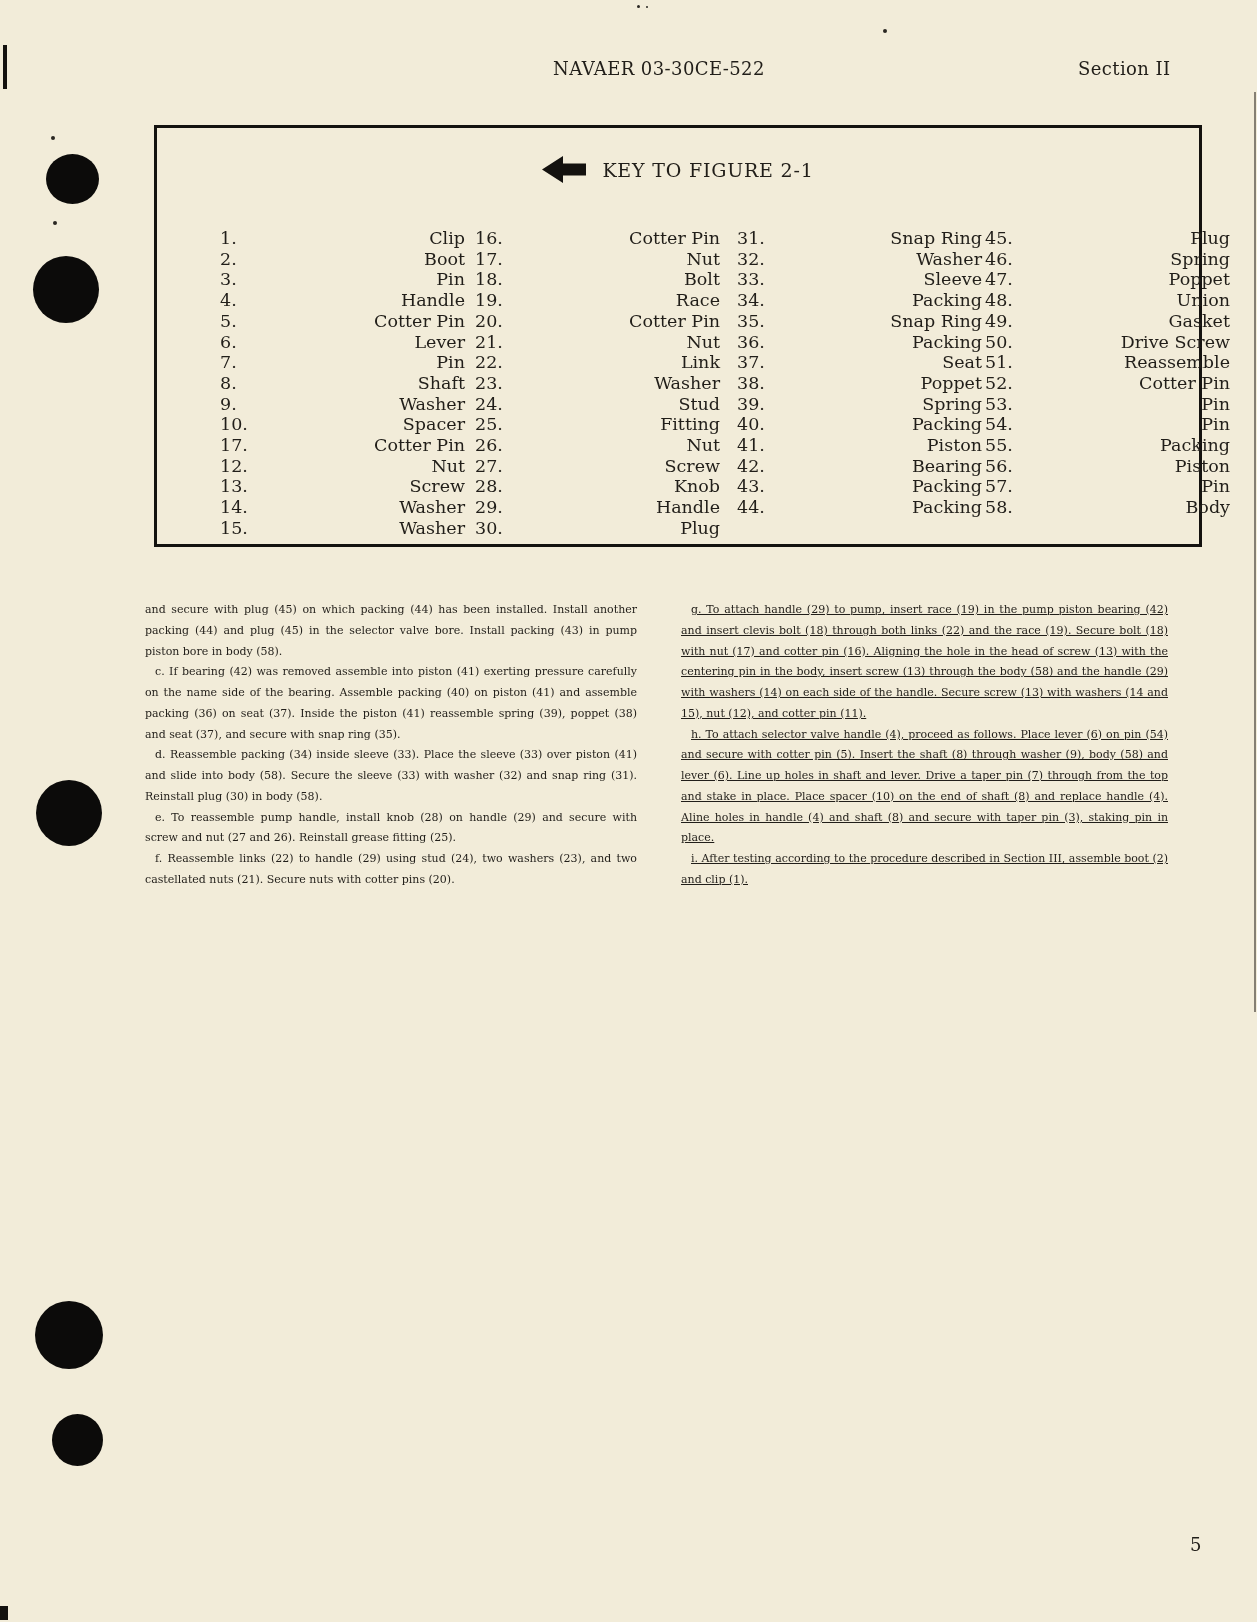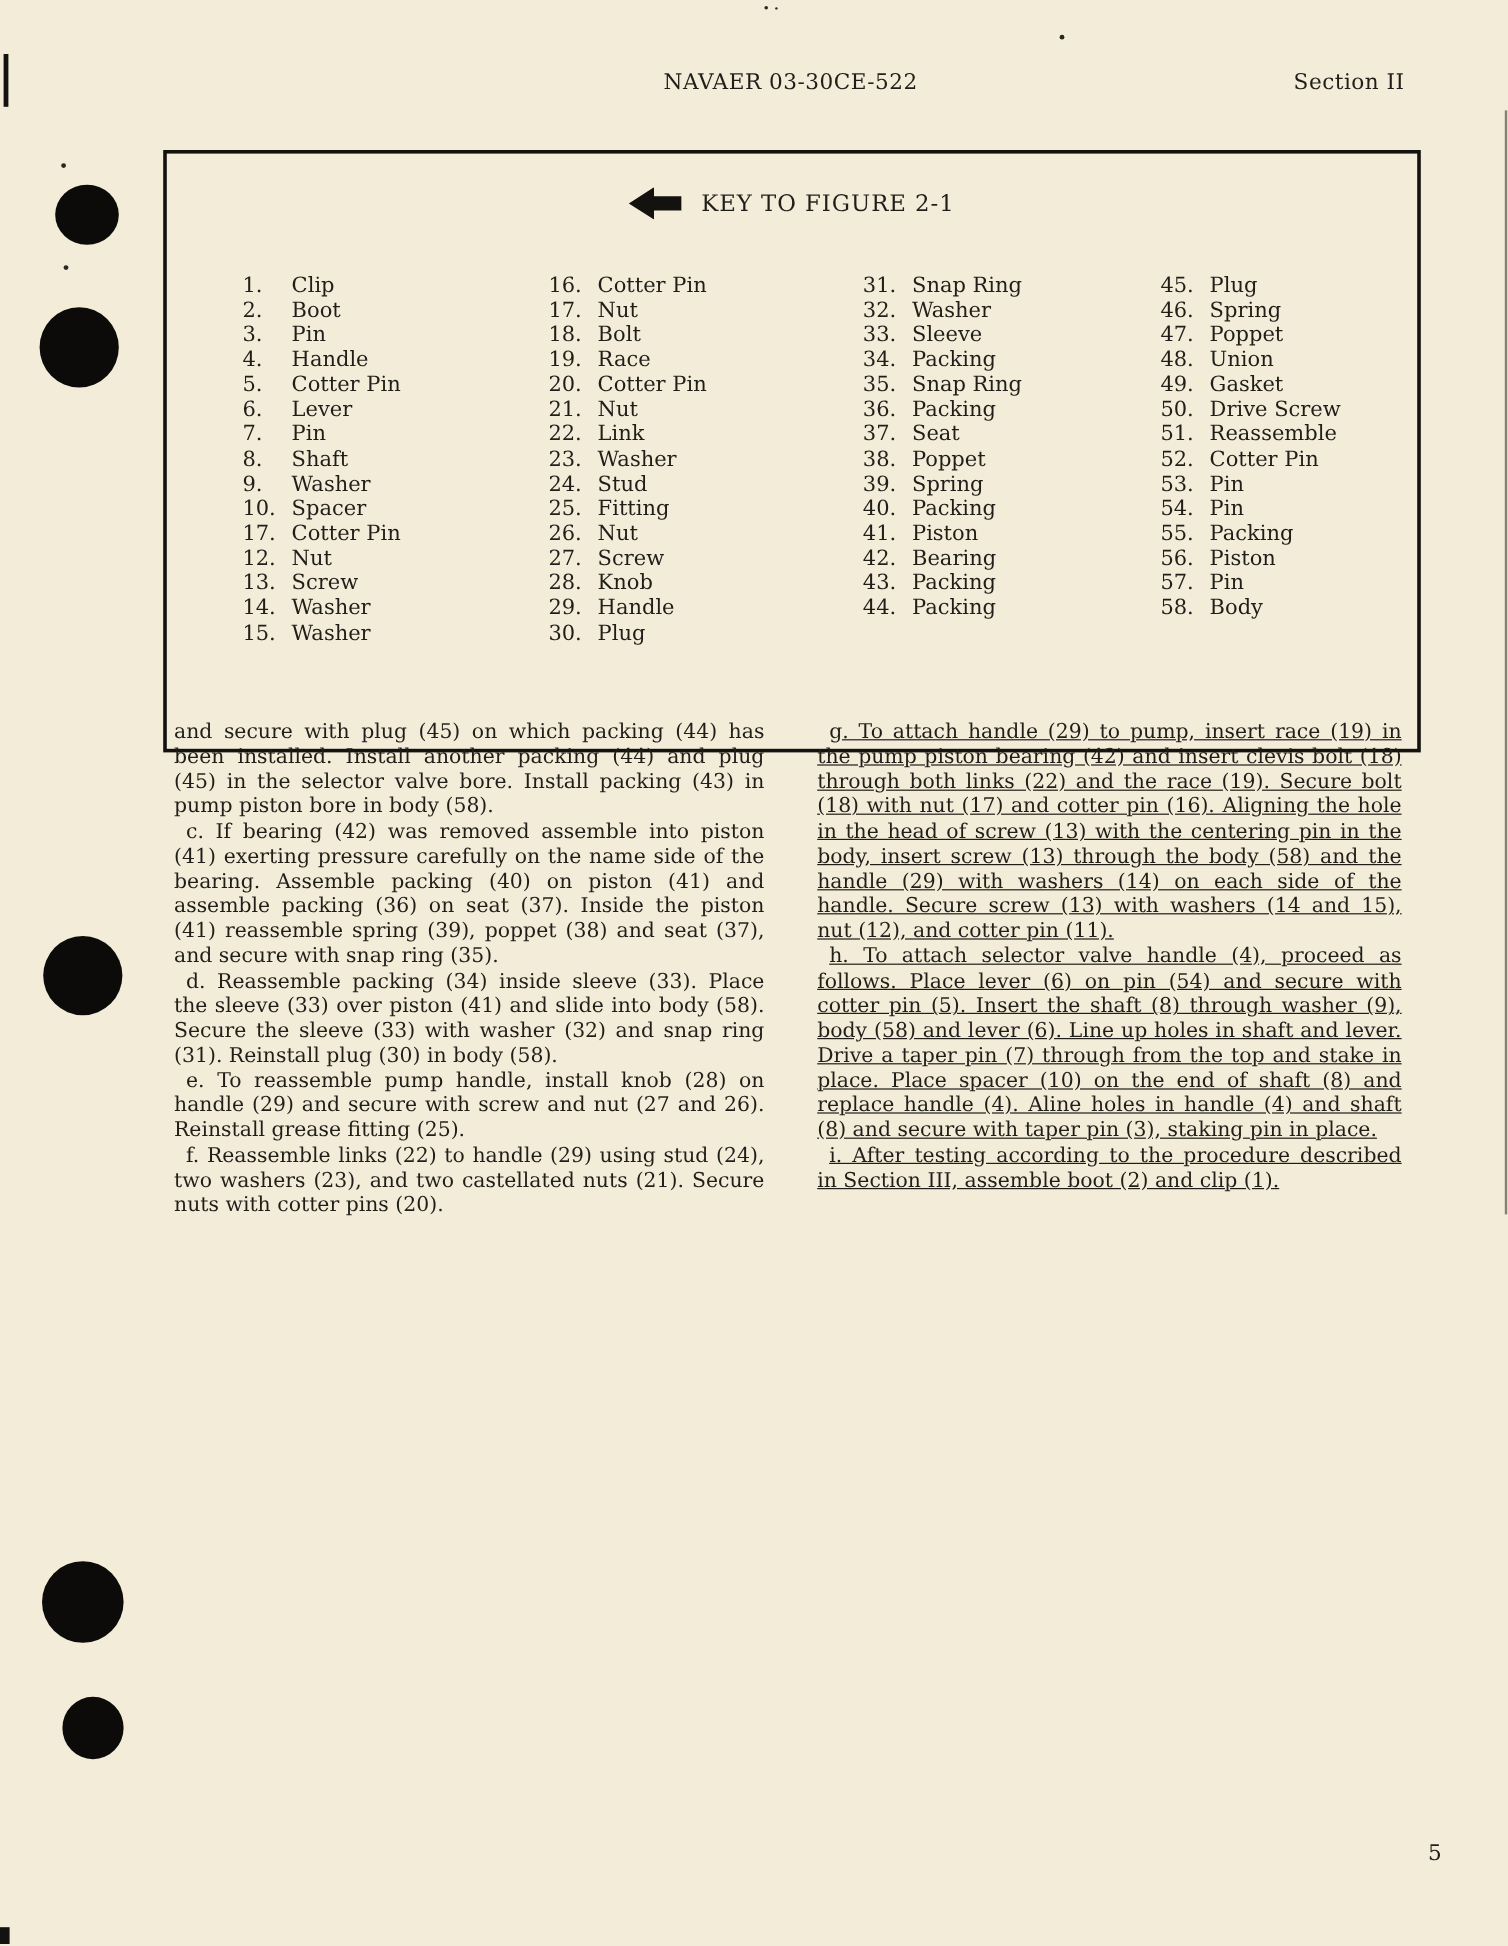--- a/index.html
+++ b/index.html
@@ -26,41 +26,41 @@
   .d1{left:46px;top:154px;width:53px;height:50px;}
   .d2{left:33px;top:256px;width:66px;height:67px;}
   .d3{left:36px;top:780px;width:66px;height:66px;}
   .d4{left:35px;top:1301px;width:68px;height:68px;}
   .d5{left:52px;top:1414px;width:51px;height:52px;}
   
   .hdr-doc{position:absolute;left:553px;top:58px;font-size:18px;letter-spacing:.4px;}
   .hdr-sec{position:absolute;left:1078px;top:58px;font-size:18px;letter-spacing:.4px;}
   
   .key-box{
-    position:absolute;left:136px;top:125px;width:1048px;height:502px;
+    position:absolute;left:154px;top:125px;width:1048px;height:422px;
     border:3px solid #14120f;box-sizing:border-box;
   }
   .key-title-row{
     position:absolute;left:0;top:28px;width:100%;
     display:flex;align-items:center;justify-content:center;gap:16px;
   }
   .arrow-icon{display:inline-block;width:44px;height:27px;}
   .arrow-icon svg{display:block;width:100%;height:100%;fill:#14120f;}
   .key-title{font-size:19px;letter-spacing:.8px;}
   .key-columns{position:absolute;left:0;top:100px;width:100%;}
   .key-col{position:absolute;top:0;width:245px;}
   .kc1{left:63px;}
   .kc2{left:318px;}
   .kc3{left:580px;}
   .kc4{left:828px;}
   .key-row{display:flex;font-size:17.5px;line-height:20.7px;}
   .key-num{width:41px;flex:0 0 41px;}
-  .key-label{flex:1;}
-  
-  .col{position:absolute;font-size:17px;line-height:20.75px;text-align:justify;}
+  .key-label{flex:1;text-align:right;}
+  
+  .col{position:absolute;font-size:11px;line-height:20.75px;text-align:justify;}
   .col-left{left:145px;top:600px;width:492px;}
   .col-right{left:681px;top:600px;width:487px;text-decoration:underline;}
   .para{margin:0;}
   .para.indent{text-indent:10px;}
   
   .page-num{position:absolute;left:1190px;top:1534px;font-size:18px;}
 </style>
 </head>
 <body>
 

